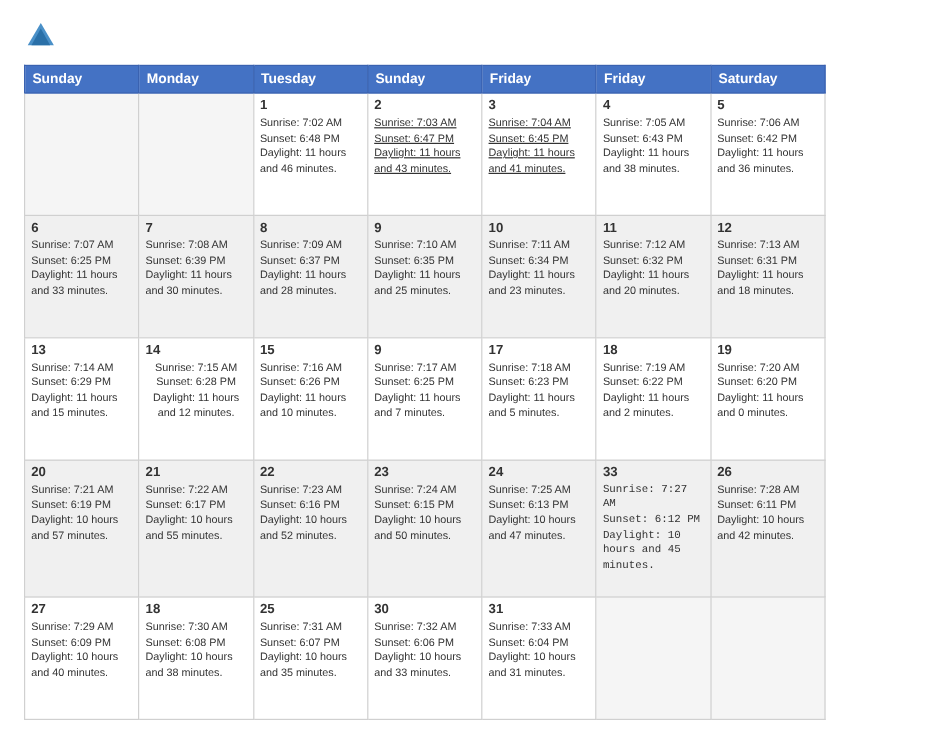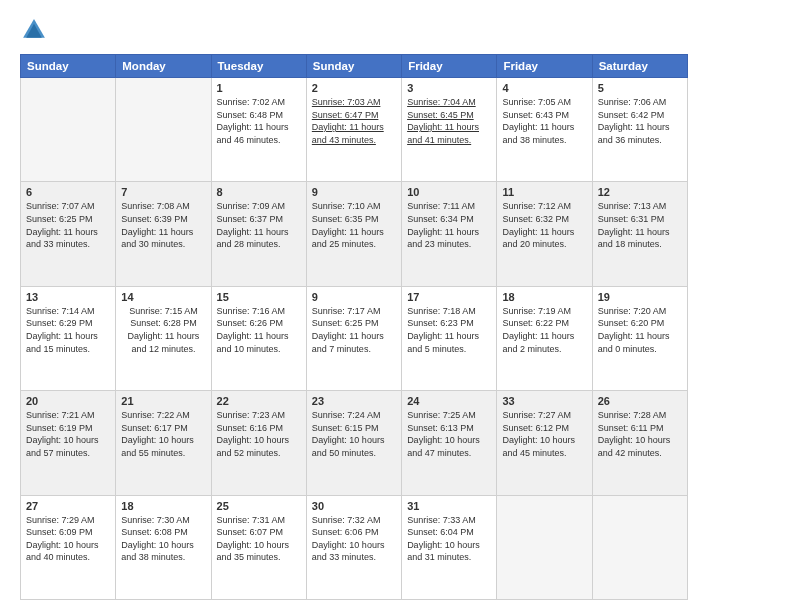--- a/index.html
+++ b/index.html
@@ -280,21 +280,21 @@
 Daylight: 10 hours and 50 minutes.</div>
           </td>
           <td>
             <div class="day-number">24</div>
             <div class="day-info" style="white-space: pre-line;">Sunrise: 7:25 AM
 Sunset: 6:13 PM
 Daylight: 10 hours and 47 minutes.</div>
           </td>
           <td>
             <div class="day-number">33</div>
-            <div class="day-info" style="white-space: pre-line;">Sunrise: 7:27 AM
+            <div class="day-info" style="white-space: pre-line; font-family: Liberation Mono, monospace;">Sunrise: 7:27 AM
 Sunset: 6:12 PM
 Daylight: 10 hours and 45 minutes.</div>
           </td>
           <td>
             <div class="day-number">26</div>
             <div class="day-info" style="white-space: pre-line;">Sunrise: 7:28 AM
 Sunset: 6:11 PM
 Daylight: 10 hours and 42 minutes.</div>
           </td>
         </tr>

